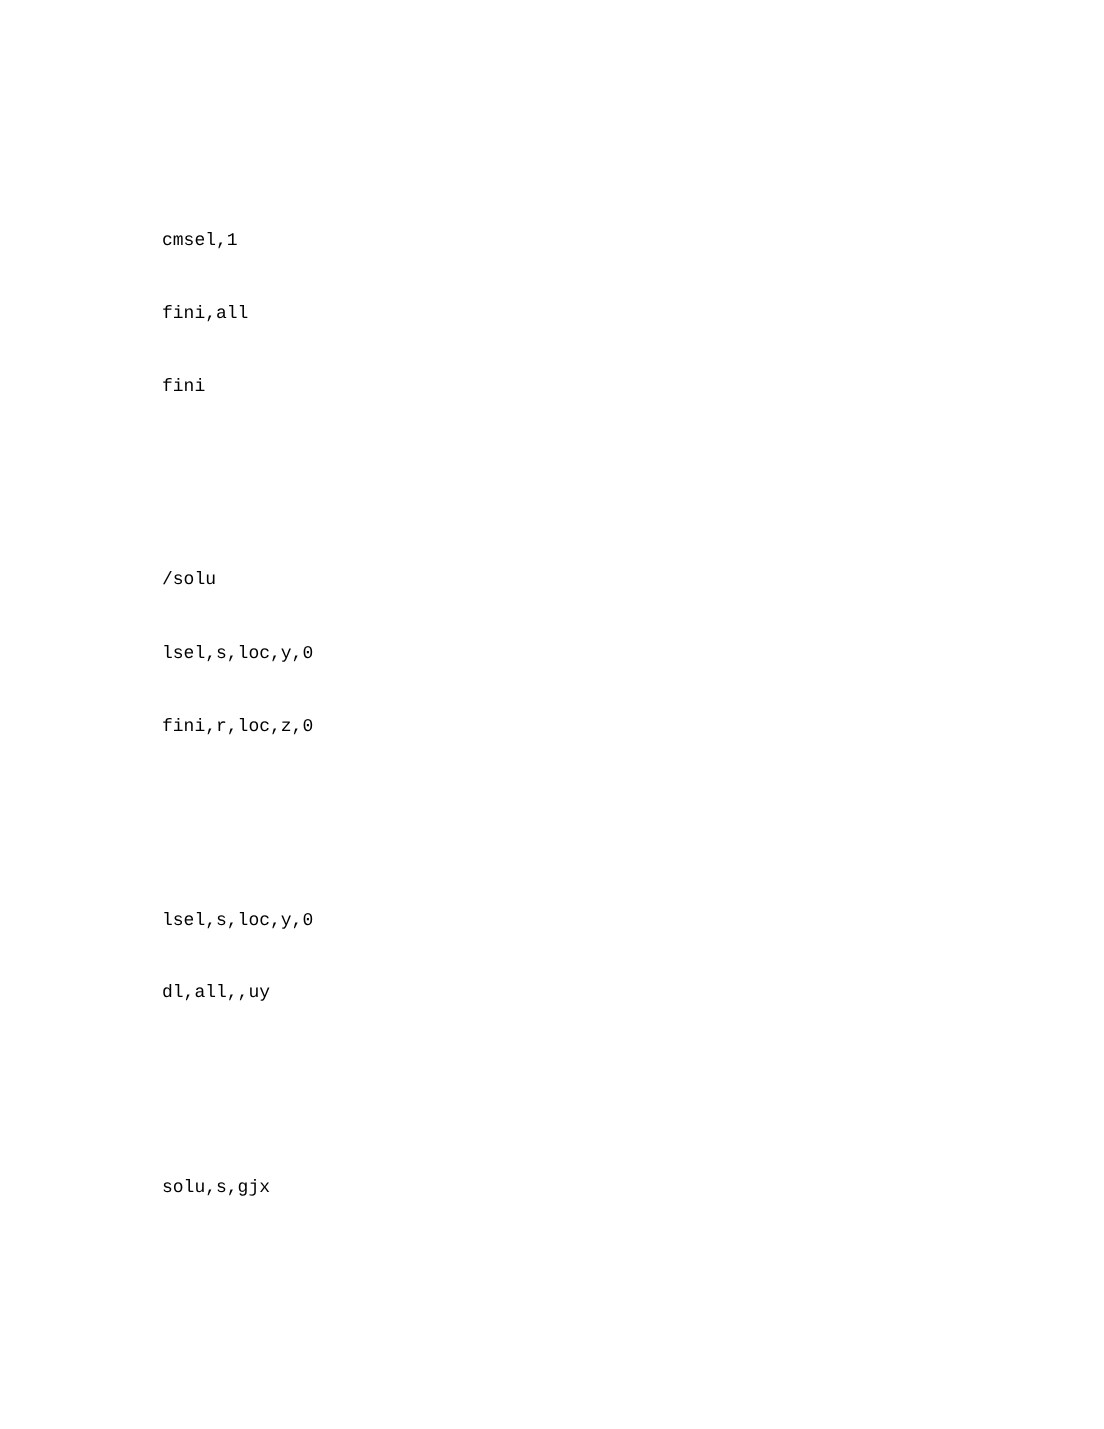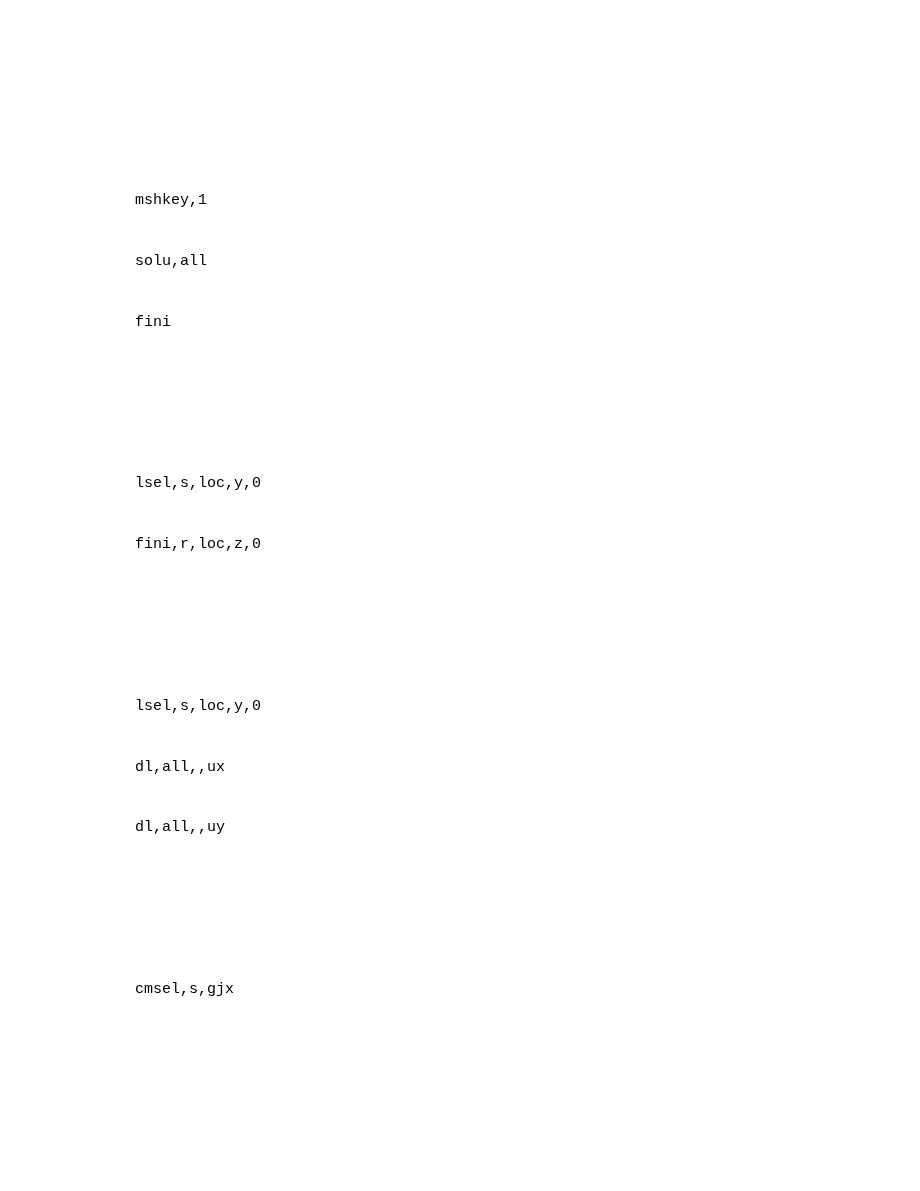--- a/index.html
+++ b/index.html
@@ -22,31 +22,31 @@
     }
     .line {
       display: block;
     }
   </style>
 </head>
 <body>
 
 <div class="page">
   <div class="block">
-    <span class="line">mshkey,1</span>
-    <span class="line">solu,all</span>
+    <span class="line">cmsel,1</span>
+    <span class="line">fini,all</span>
     <span class="line">fini</span>
   </div>
   <div class="block">
+    <span class="line">/solu</span>
     <span class="line">lsel,s,loc,y,0</span>
     <span class="line">fini,r,loc,z,0</span>
   </div>
   <div class="block">
     <span class="line">lsel,s,loc,y,0</span>
-    <span class="line">dl,all,,ux</span>
     <span class="line">dl,all,,uy</span>
   </div>
   <div class="block">
-    <span class="line">cmsel,s,gjx</span>
+    <span class="line">solu,s,gjx</span>
     
   </div>
   
 </div>
 
 </body></html>

